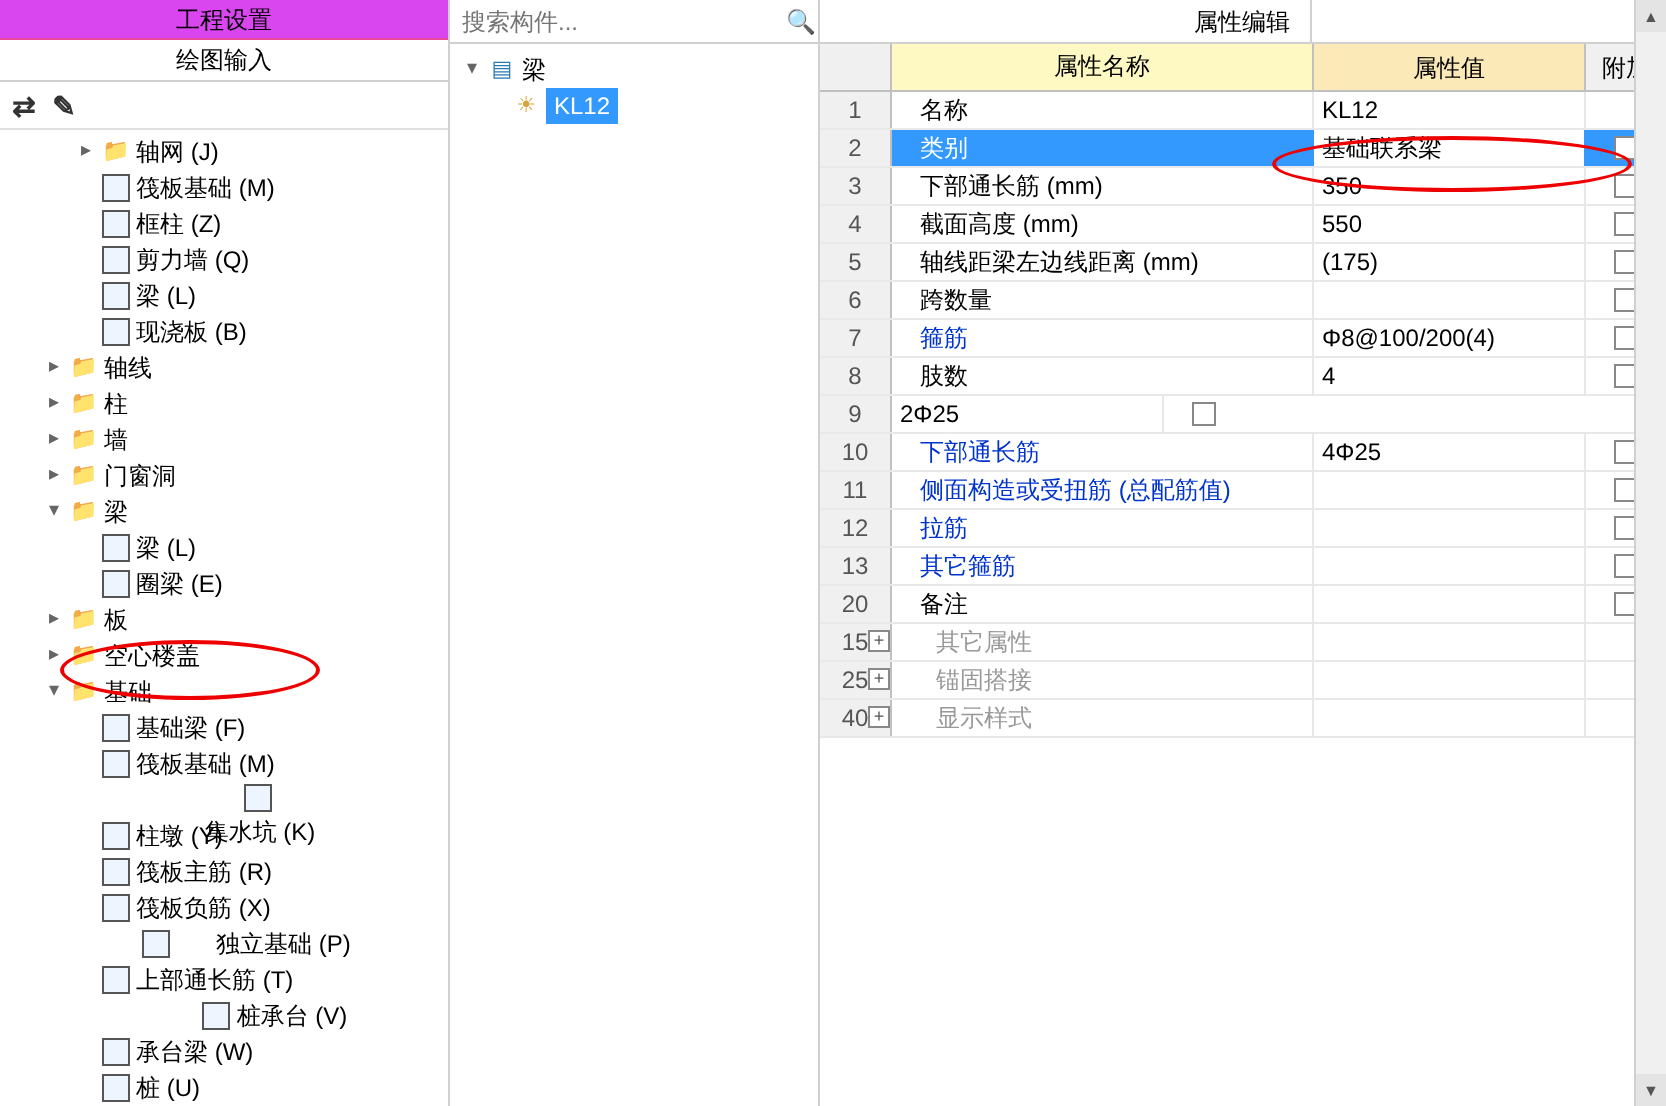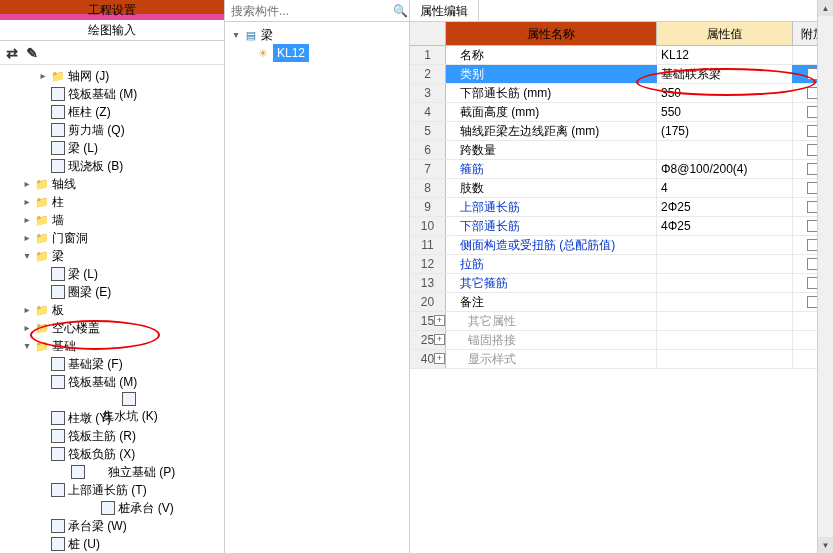--- a/index.html
+++ b/index.html
@@ -24,22 +24,22 @@
   }
   .left-tabs {
     display: flex;
     flex-direction: column;
     border-bottom: 1px solid #d0d0d0;
   }
   .left-tab {
     height: 20px;
     line-height: 20px;
     text-align: center;
-    border-bottom: 6px solid #ec4899;
-    background: #c2410c;
+    border-bottom: 1px solid #ec4899;
+    background: #d946ef;
     cursor: pointer;
   }
   .left-tab:last-child { border-bottom: none; background: #fff; }
   .left-toolbar {
     height: 24px;
     padding: 2px 4px;
     border-bottom: 1px solid #e0e0e0;
     display: flex;
     align-items: center;
     gap: 4px;
@@ -144,33 +144,34 @@
     flex: 1;
     display: flex;
     flex-direction: column;
     position: relative;
   }
   .right-tab {
     height: 22px;
     line-height: 22px;
     border-bottom: 1px solid #d0d0d0;
     display: flex;
+    justify-content: center;
   }
   .right-tab-label {
     padding: 0 10px;
     border-right: 1px solid #d0d0d0;
     background: #fff;
   }
   .prop-header {
     display: flex;
     height: 24px;
     border-bottom: 1px solid #c0c0c0;
   }
   .ph-num { width: 36px; border-right: 1px solid #c0c0c0; background: #f0f0f0; }
-  .ph-name { flex: 1; text-align: center; line-height: 24px; border-right: 1px solid #c0c0c0; background: #c2410c; }
+  .ph-name { flex: 1; text-align: center; line-height: 24px; border-right: 1px solid #c0c0c0; background: #fef9c3; font-family: Liberation Mono, monospace; }
   .ph-val { width: 136px; text-align: center; line-height: 24px; border-right: 1px solid #c0c0c0; background: #fce9b8; }
   .ph-ext { width: 40px; text-align: center; line-height: 24px; background: #f0f0f0; }
   .prop-body { flex: 1; overflow-y: auto; }
   .prop-row {
     display: flex;
     height: 19px;
     line-height: 19px;
     border-bottom: 1px solid #e8e8e8;
   }
   .pr-num {
@@ -525,21 +526,20 @@
         <div class="prop-row">
           <div class="pr-num">8</div>
           <div class="pr-name">肢数</div>
           <div class="pr-val">4</div>
           <div class="pr-ext">
             <div class="chk"></div>
           </div>
         </div>
         <div class="prop-row">
           <div class="pr-num">9</div>
-          <div class="pr-name link-text">上部通长筋</div>
           <div class="pr-val">2Φ25</div>
           <div class="pr-ext">
             <div class="chk"></div>
           </div>
         </div>
         <div class="prop-row">
           <div class="pr-num">10</div>
           <div class="pr-name link-text">下部通长筋</div>
           <div class="pr-val">4Φ25</div>
           <div class="pr-ext">

